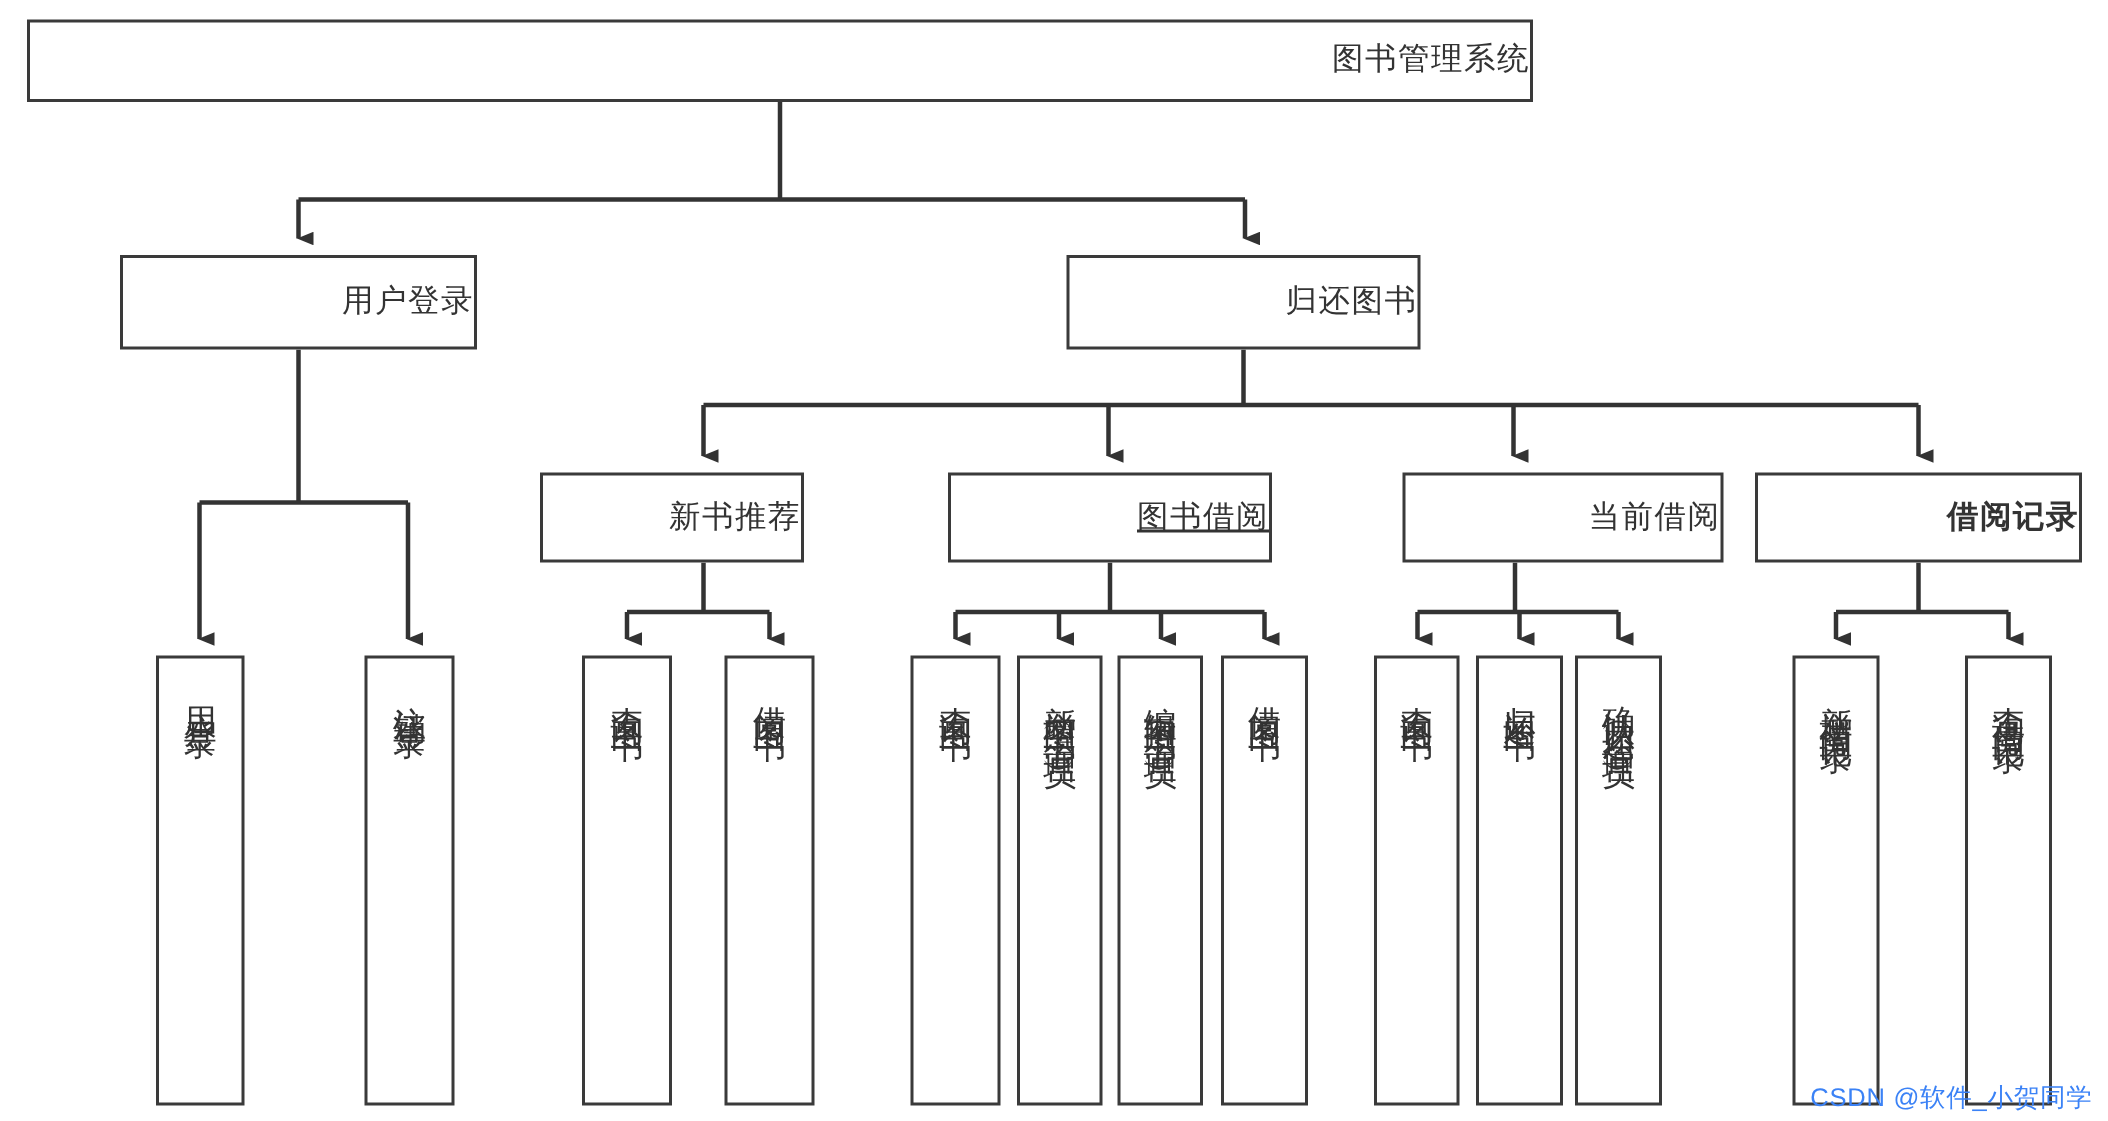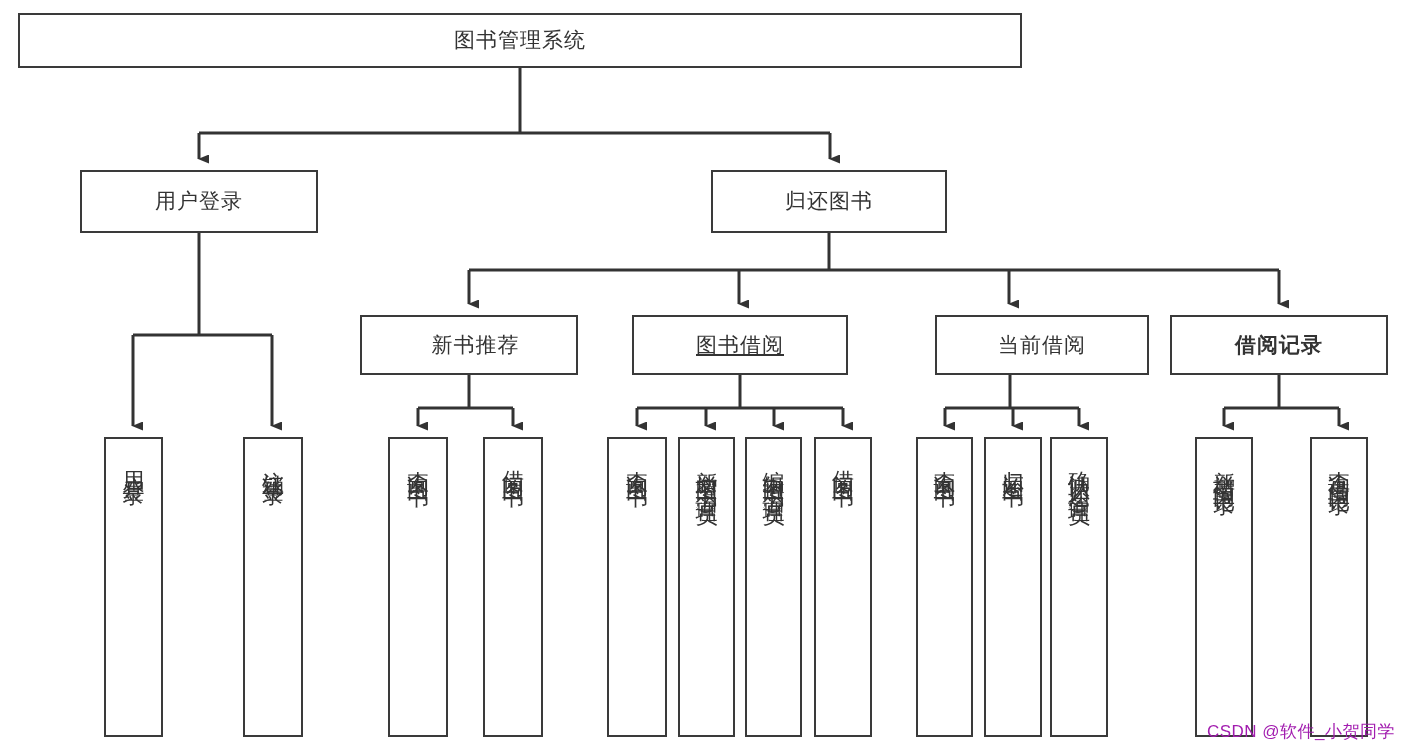--- a/index.html
+++ b/index.html
@@ -2,28 +2,28 @@
 <html><head>
 <meta charset="utf-8">
 <style>
   html,body{margin:0;padding:0;background:#ffffff;}
   body{width:1405px;height:747px;overflow:hidden;
        font-family:"Liberation Sans","DejaVu Sans",sans-serif;}
   #canvas{position:relative;width:1405px;height:747px;background:#fff;}
   svg#wires{position:absolute;left:0;top:0;width:1405px;height:747px;}
   .node{position:absolute;box-sizing:border-box;background:#ffffff;
         border:2px solid #3a3a3a;display:flex;align-items:center;
-        justify-content:center;color:#333;}
+        justify-content:flex-end;color:#333;}
   .node .lbl{display:block;text-align:center;line-height:1.18;color:#333;}
   .node.horiz .lbl{font-size:21px;letter-spacing:1px;}
   .node.vert{padding:14px 2px;align-items:flex-start;justify-content:center;}
   .node.vert .lbl{writing-mode:vertical-rl;text-orientation:upright;
         font-size:22px;letter-spacing:5px;line-height:1.0;}
   #watermark{position:absolute;right:10px;bottom:4px;font-size:17px;
-        color:#a21caf;white-space:nowrap;letter-spacing:0.5px;}
+        color:#3b82f6;white-space:nowrap;letter-spacing:0.5px;}
 </style>
 </head>
 <body>
 
 <div id="canvas">
 
   <svg id="wires" viewBox="0 0 1405 747" xmlns="http://www.w3.org/2000/svg">
     <defs>
       <marker id="arw" markerWidth="9" markerHeight="11" refX="4.5" refY="10" orient="auto" markerUnits="userSpaceOnUse">
         <path d="M0,0 L9,0 L4.5,11 Z" fill="#333333"></path>
@@ -77,21 +77,21 @@
     <span class="lbl">图书管理系统</span>
   </div>
 
   <div class="node horiz" style="left:80px;top:170px;width:238px;height:63px;">
     <span class="lbl">用户登录</span>
   </div>
   <div class="node horiz" style="left:711px;top:170px;width:236px;height:63px;">
     <span class="lbl">归还图书</span>
   </div>
 
-  <div class="node horiz" style="left:360px;top:315px;width:218px;height:60px;padding-left:13px;">
+  <div class="node horiz" style="left:360px;top:315px;width:176px;height:60px;padding-left:13px;">
     <span class="lbl">新书推荐</span>
   </div>
   <div class="node horiz" style="left:632px;top:315px;width:216px;height:60px;text-decoration:underline;">
     <span class="lbl">图书借阅</span>
   </div>
   <div class="node horiz" style="left:903px;top:315px;width:214px;height:60px;margin-left:32px;">
     <span class="lbl">当前借阅</span>
   </div>
   <div class="node horiz" style="left:1170px;top:315px;width:218px;height:60px;font-weight:bold;">
     <span class="lbl">借阅记录</span>

